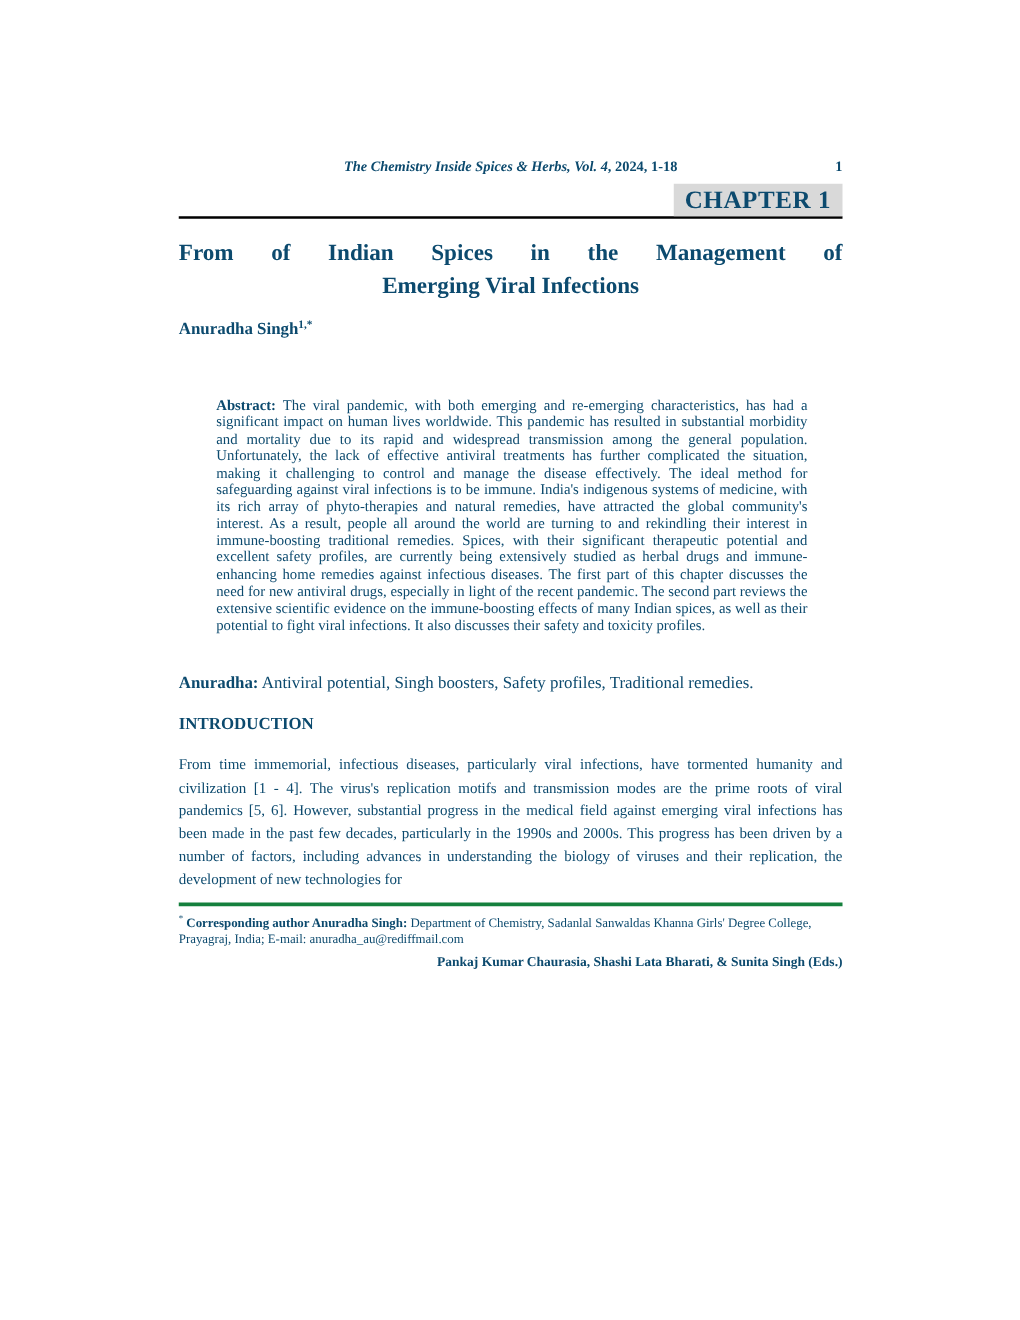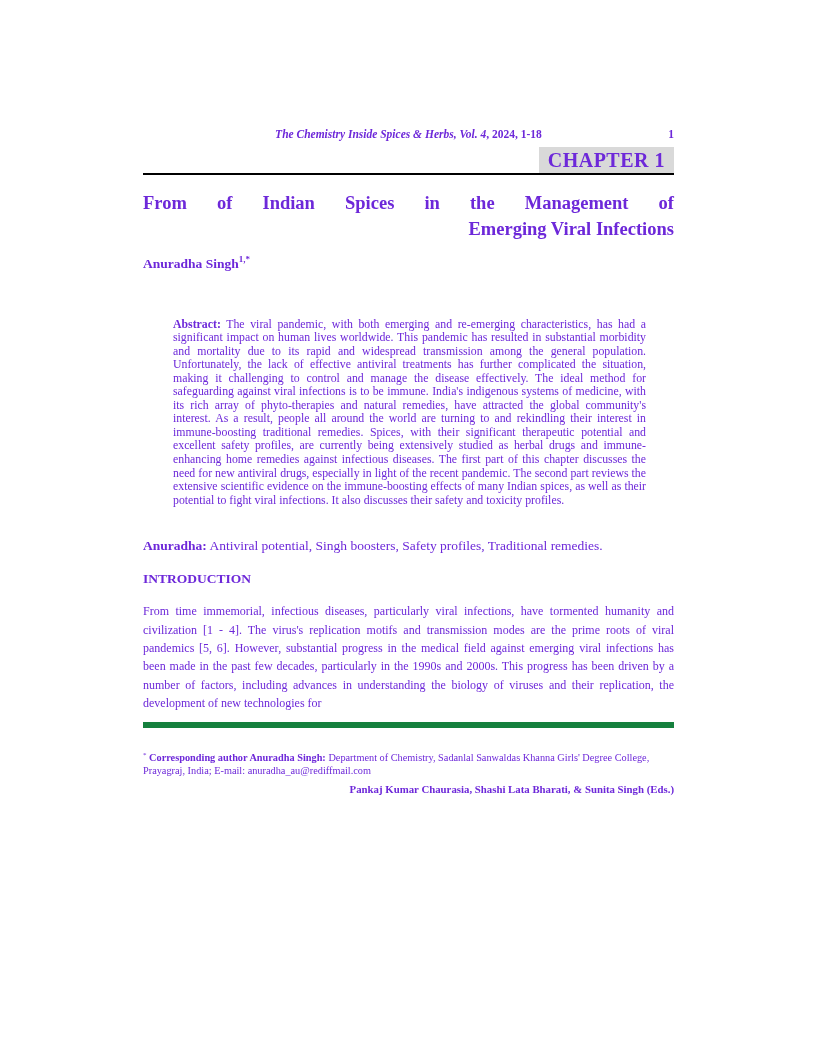--- a/index.html
+++ b/index.html
@@ -5,21 +5,21 @@
   html, body {
     margin: 0;
     padding: 0;
     background: #ffffff;
   }
   .page {
     position: relative;
     width: 816px;
     height: 1056px;
     background: #ffffff;
-    color: #6d28d9;
+    color: #0c4a6e;
     font-family: "Liberation Serif", "DejaVu Serif", serif;
     box-sizing: border-box;
     padding: 126px 142px 0 143px;
     overflow: hidden;
   }
   .content {
     width: 531px;
   }
   
   .running-header {
@@ -52,21 +52,21 @@
     letter-spacing: 0.5px;
   }
   
   .title {
     margin-top: 15px;
     font-size: 18.5px;
     font-weight: bold;
     line-height: 26px;
   }
   .title-line1 { text-align: justify; text-align-last: justify; }
-  .title-line2 { text-align: right; }
+  .title-line2 { text-align: center; }
   .author-line {
     margin-top: 12px;
     font-size: 13.5px;
     font-weight: bold;
   }
   .author-line sup { font-size: 9px; }
   .affiliation {
     margin-top: 7px;
     font-size: 12.5px;
     font-style: italic;
@@ -96,22 +96,22 @@
   }
   .body-paragraph {
     margin-top: 15px;
     font-size: 12px;
     line-height: 18.4px;
     text-align: justify;
   }
   
   .footnote {
     margin-top: 9px;
-    border-top: 6px solid #15803d;
-    padding-top: 21px;
+    border-top: 3px solid #15803d;
+    padding-top: 4px;
     font-size: 10.3px;
     line-height: 13px;
     text-align: left;
   }
   .footnote .bold { font-weight: bold; }
   .footnote sup { font-size: 7px; }
   
   .footer {
     margin-top: 5px;
     text-align: right;

